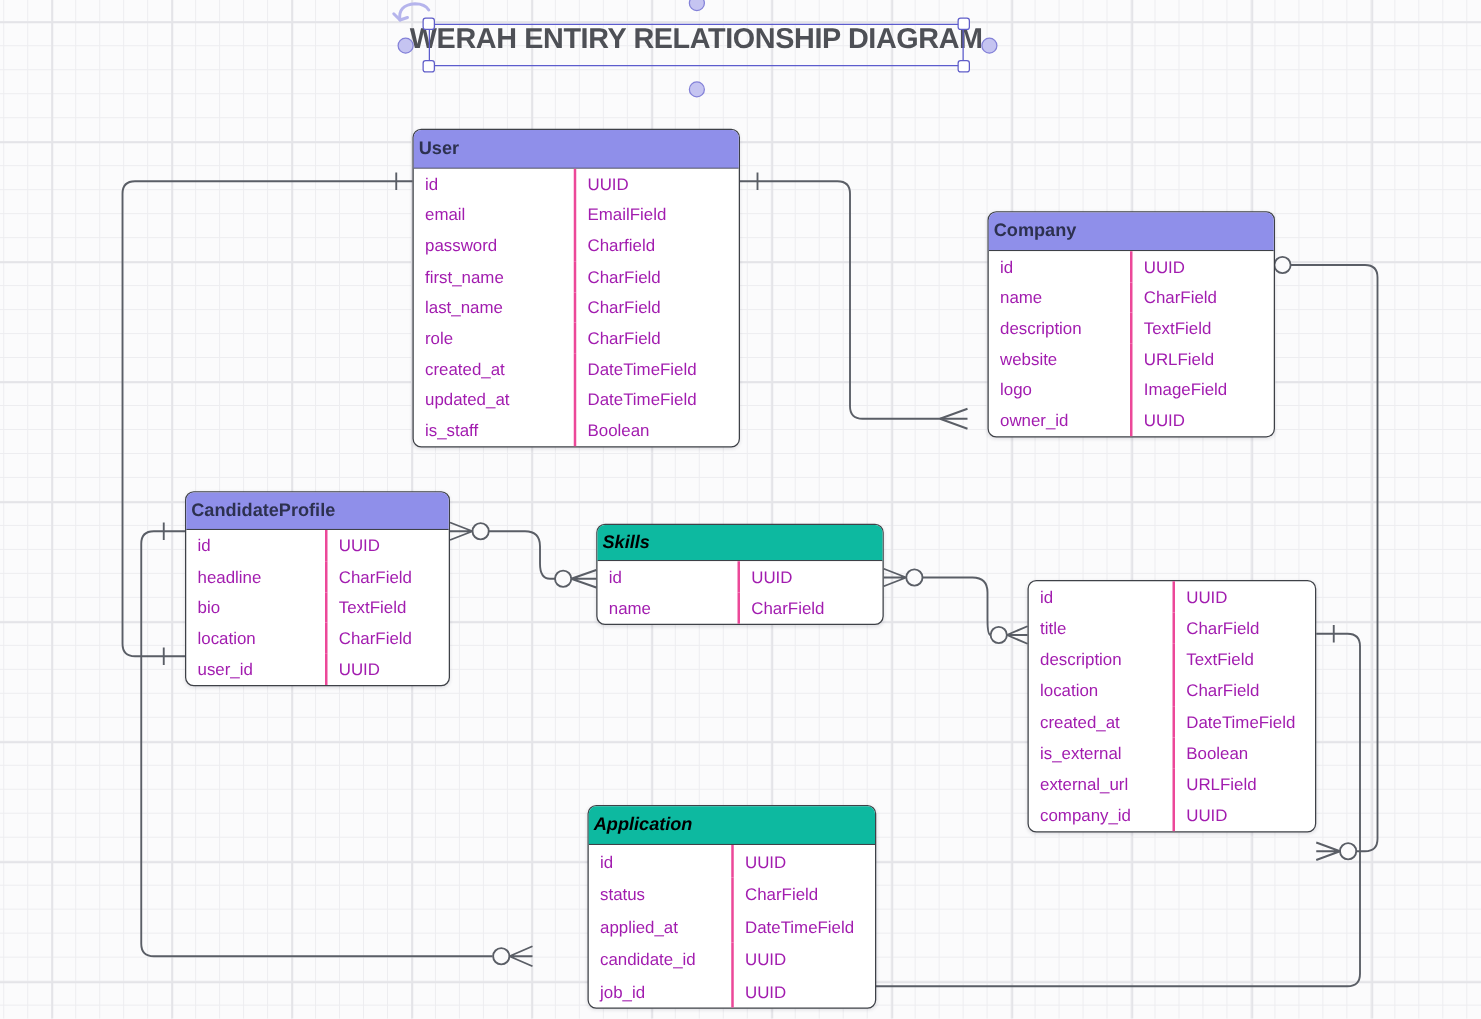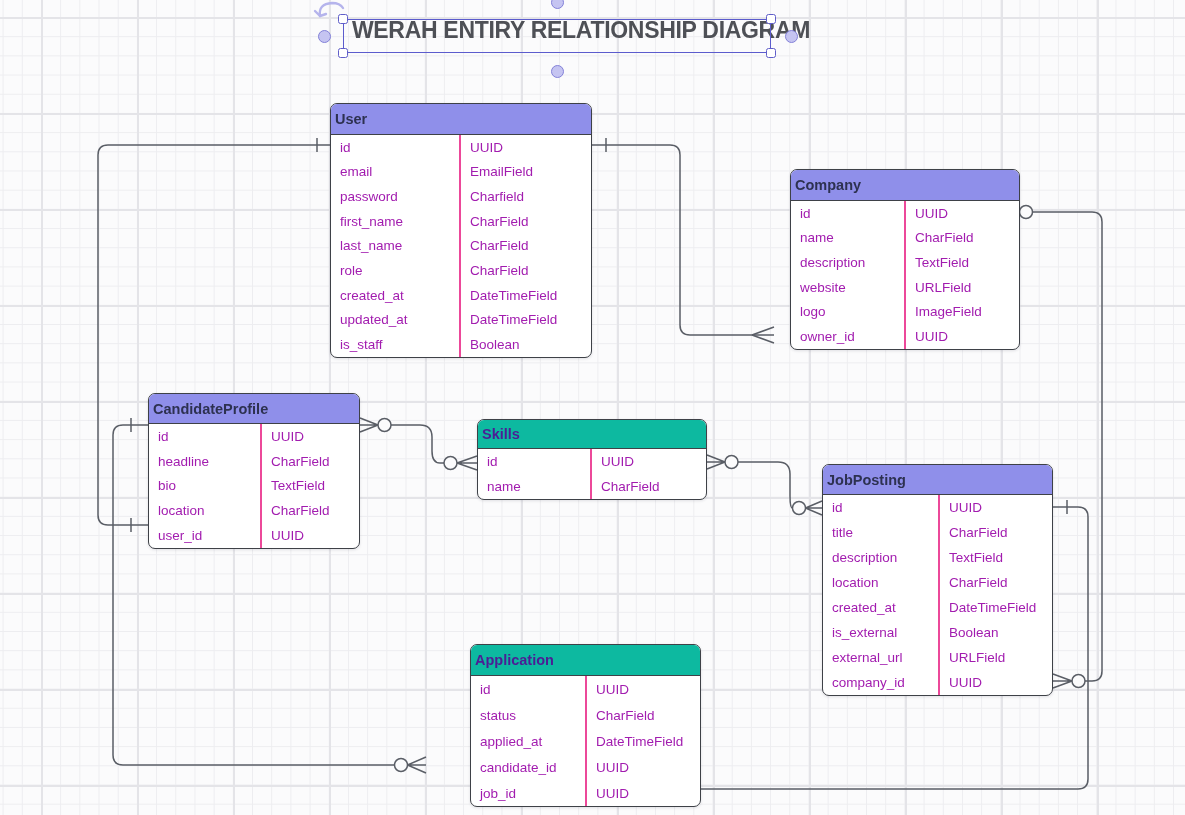--- a/index.html
+++ b/index.html
@@ -23,37 +23,37 @@
     border:1px solid #3e4147;border-radius:7px;
     box-shadow:0 1px 3px rgba(60,60,80,.14);
     box-sizing:border-box;
   }
   .thead{
     height:var(--hh);display:flex;align-items:center;
     padding-left:4px;font-weight:700;font-size:14.5px;
     border-bottom:1px solid #3e4147;border-radius:6px 6px 0 0;
   }
   .thead.purple{background:#8f8fea;color:#2d3150;}
-  .thead.teal{background:#0db9a0;color:#4c1d95;}
+  .thead.teal{background:#0db9a0;color:#000000;font-style:italic;}
   .trow{height:var(--rh);display:flex;align-items:stretch;font-size:13.5px;color:#a21caf;}
   .cell{display:flex;align-items:center;box-sizing:border-box;}
   .cell.name{width:var(--nc);padding-left:9px;}
   .cell.type{flex:1;padding-left:9px;border-left:2px solid #ec4899;}
 
   .t-user       {left:330px;top:103px;width:262px;--hh:30px;--rh:24.67px;--nc:128px;}
   .t-company    {left:790px;top:169px;width:230px;--hh:30px;--rh:24.67px;--nc:113px;}
   .t-candidate  {left:148px;top:393px;width:212px;--hh:29px;--rh:24.8px; --nc:111px;}
   .t-skills     {left:477px;top:419px;width:230px;--hh:28px;--rh:25px;   --nc:112px;}
   .t-jobposting {left:822px;top:464px;width:231px;--hh:29px;--rh:25px;   --nc:115px;}
   .t-application{left:426px;top:644px;width:231px;margin-left:44px;--hh:30px;--rh:26px;   --nc:114px;}
 
   .title-text{
     position:absolute;left:343px;top:19px;width:428px;height:23px;z-index:3;
     display:flex;align-items:center;justify-content:center;
-    font-size:23px;font-weight:700;letter-spacing:-0.3px;color:#4e5056;white-space:nowrap;padding-left:24px;
+    font-size:23px;font-weight:700;letter-spacing:-0.3px;color:#4e5056;white-space:nowrap;
   }
   .sel-rect{
     position:absolute;left:343px;top:19px;width:428px;height:34px;z-index:4;
     border:1px solid #5c5ccd;box-sizing:border-box;pointer-events:none;
   }
   .handle-sq{
     position:absolute;z-index:5;width:10px;height:10px;box-sizing:border-box;
     background:#ffffff;border:1.5px solid #605ec9;border-radius:2.5px;
   }
   .handle-c{
@@ -220,23 +220,20 @@
         <span class="cell name">id</span>
         <span class="cell type">UUID</span>
       </div>
     <div class="trow">
         <span class="cell name">name</span>
         <span class="cell type">CharField</span>
       </div>
   </div>
 
   <div class="table t-jobposting">
-    <div class="thead purple">
-      <span>JobPosting</span>
-    </div>
     <div class="trow">
         <span class="cell name">id</span>
         <span class="cell type">UUID</span>
       </div>
     <div class="trow">
         <span class="cell name">title</span>
         <span class="cell type">CharField</span>
       </div>
     <div class="trow">
         <span class="cell name">description</span>

